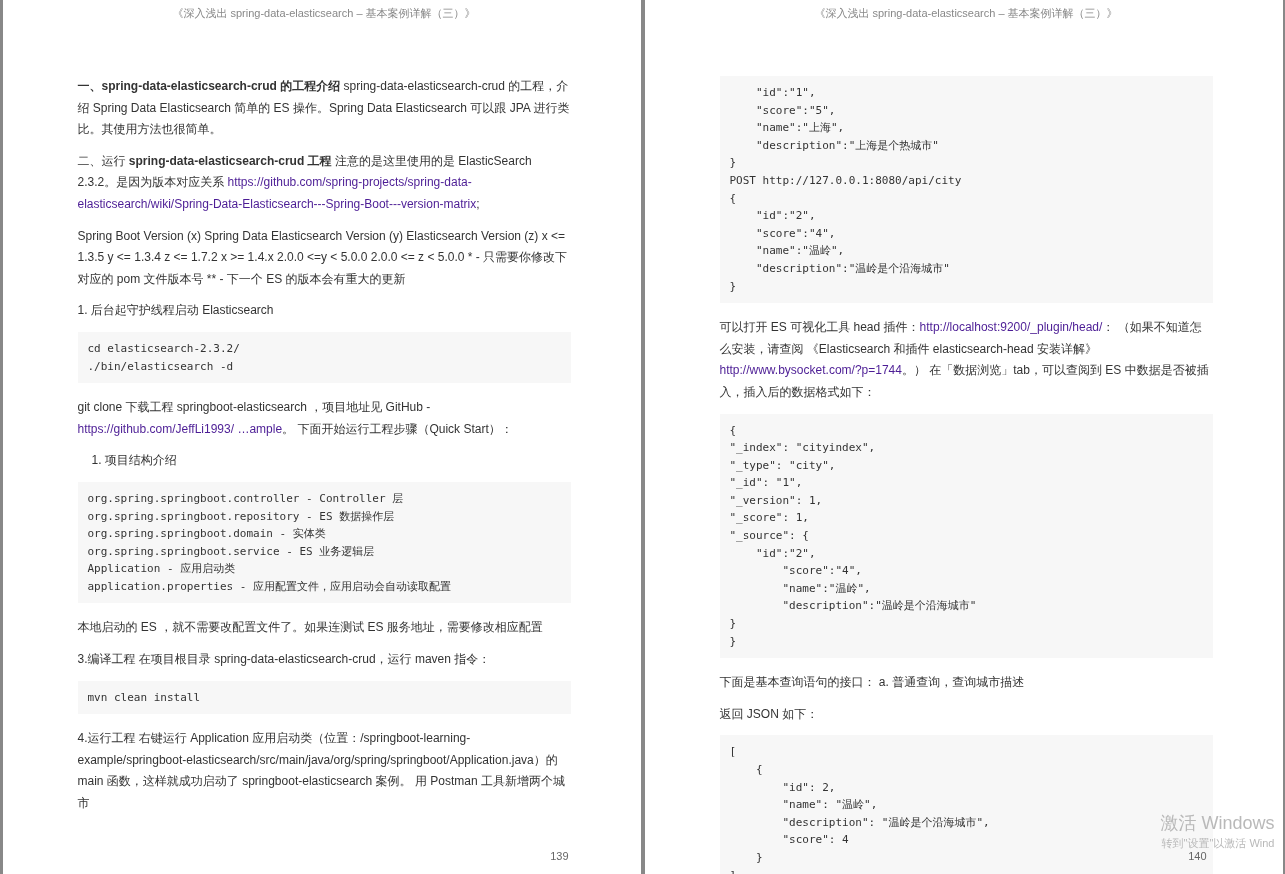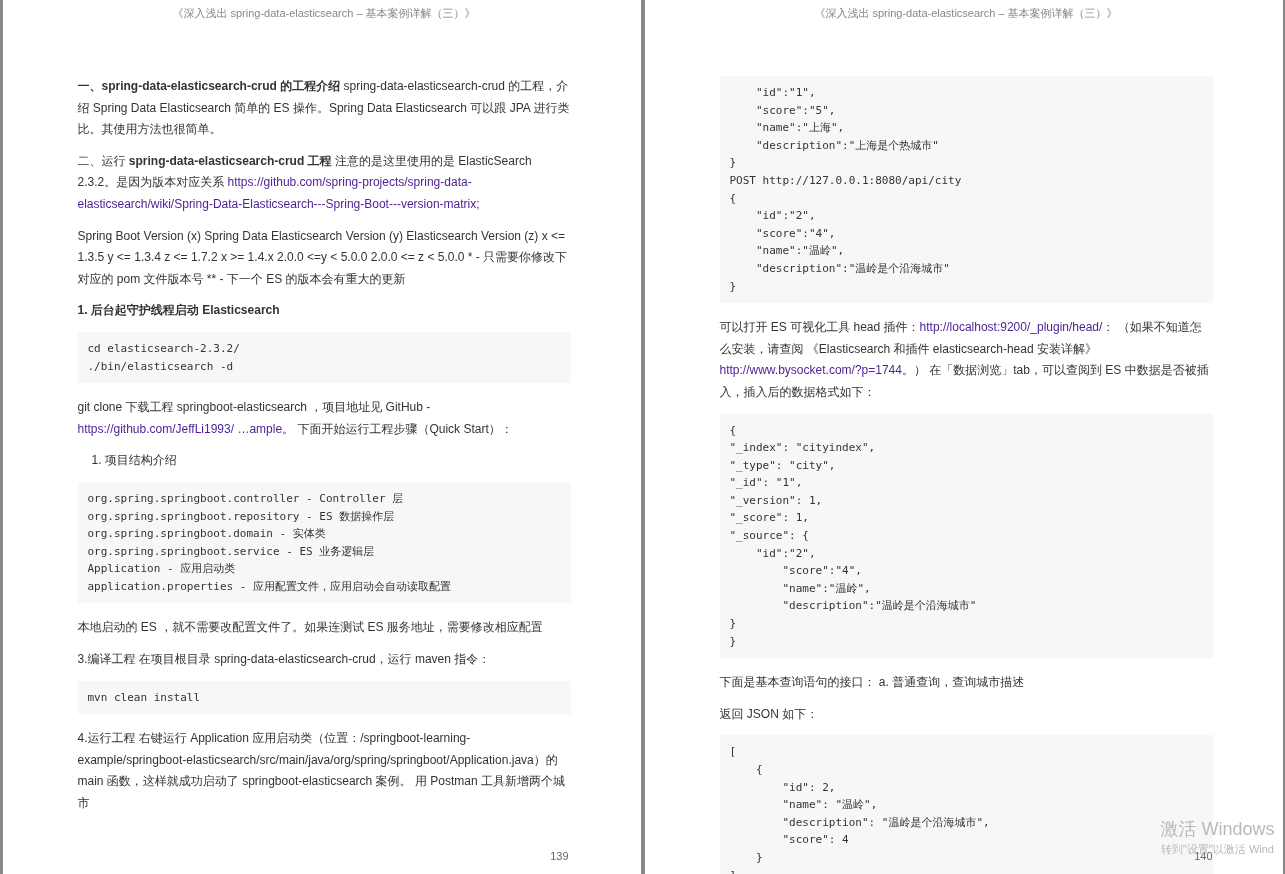--- a/index.html
+++ b/index.html
@@ -54,36 +54,36 @@
       overflow: hidden;
     }
     .indent { padding-left: 14px; }
     .page-num {
       position: absolute;
       bottom: 12px;
       font-size: 11px;
       color: #666;
     }
     .page-left .page-num { right: 72px; }
-    .page-right .page-num { right: 70px; }
+    .page-right .page-num { right: 76px; }
     .watermark {
       position: absolute;
-      bottom: 18px;
+      bottom: 24px;
       right: 8px;
       color: #b9b9b9;
       font-size: 18px;
-      text-align: center;
+      text-align: right;
       line-height: 1.3;
       pointer-events: none;
     }
     .watermark .sub {
       font-size: 11px;
     }
     .section-title {
-      font-weight: bold;
+      font-weight: normal;
       margin-top: 6px;
       margin-bottom: 6px;
     }
   </style>
 </head>
 <body>
 
 <div class="spread">
 
   <div class="page page-left">

